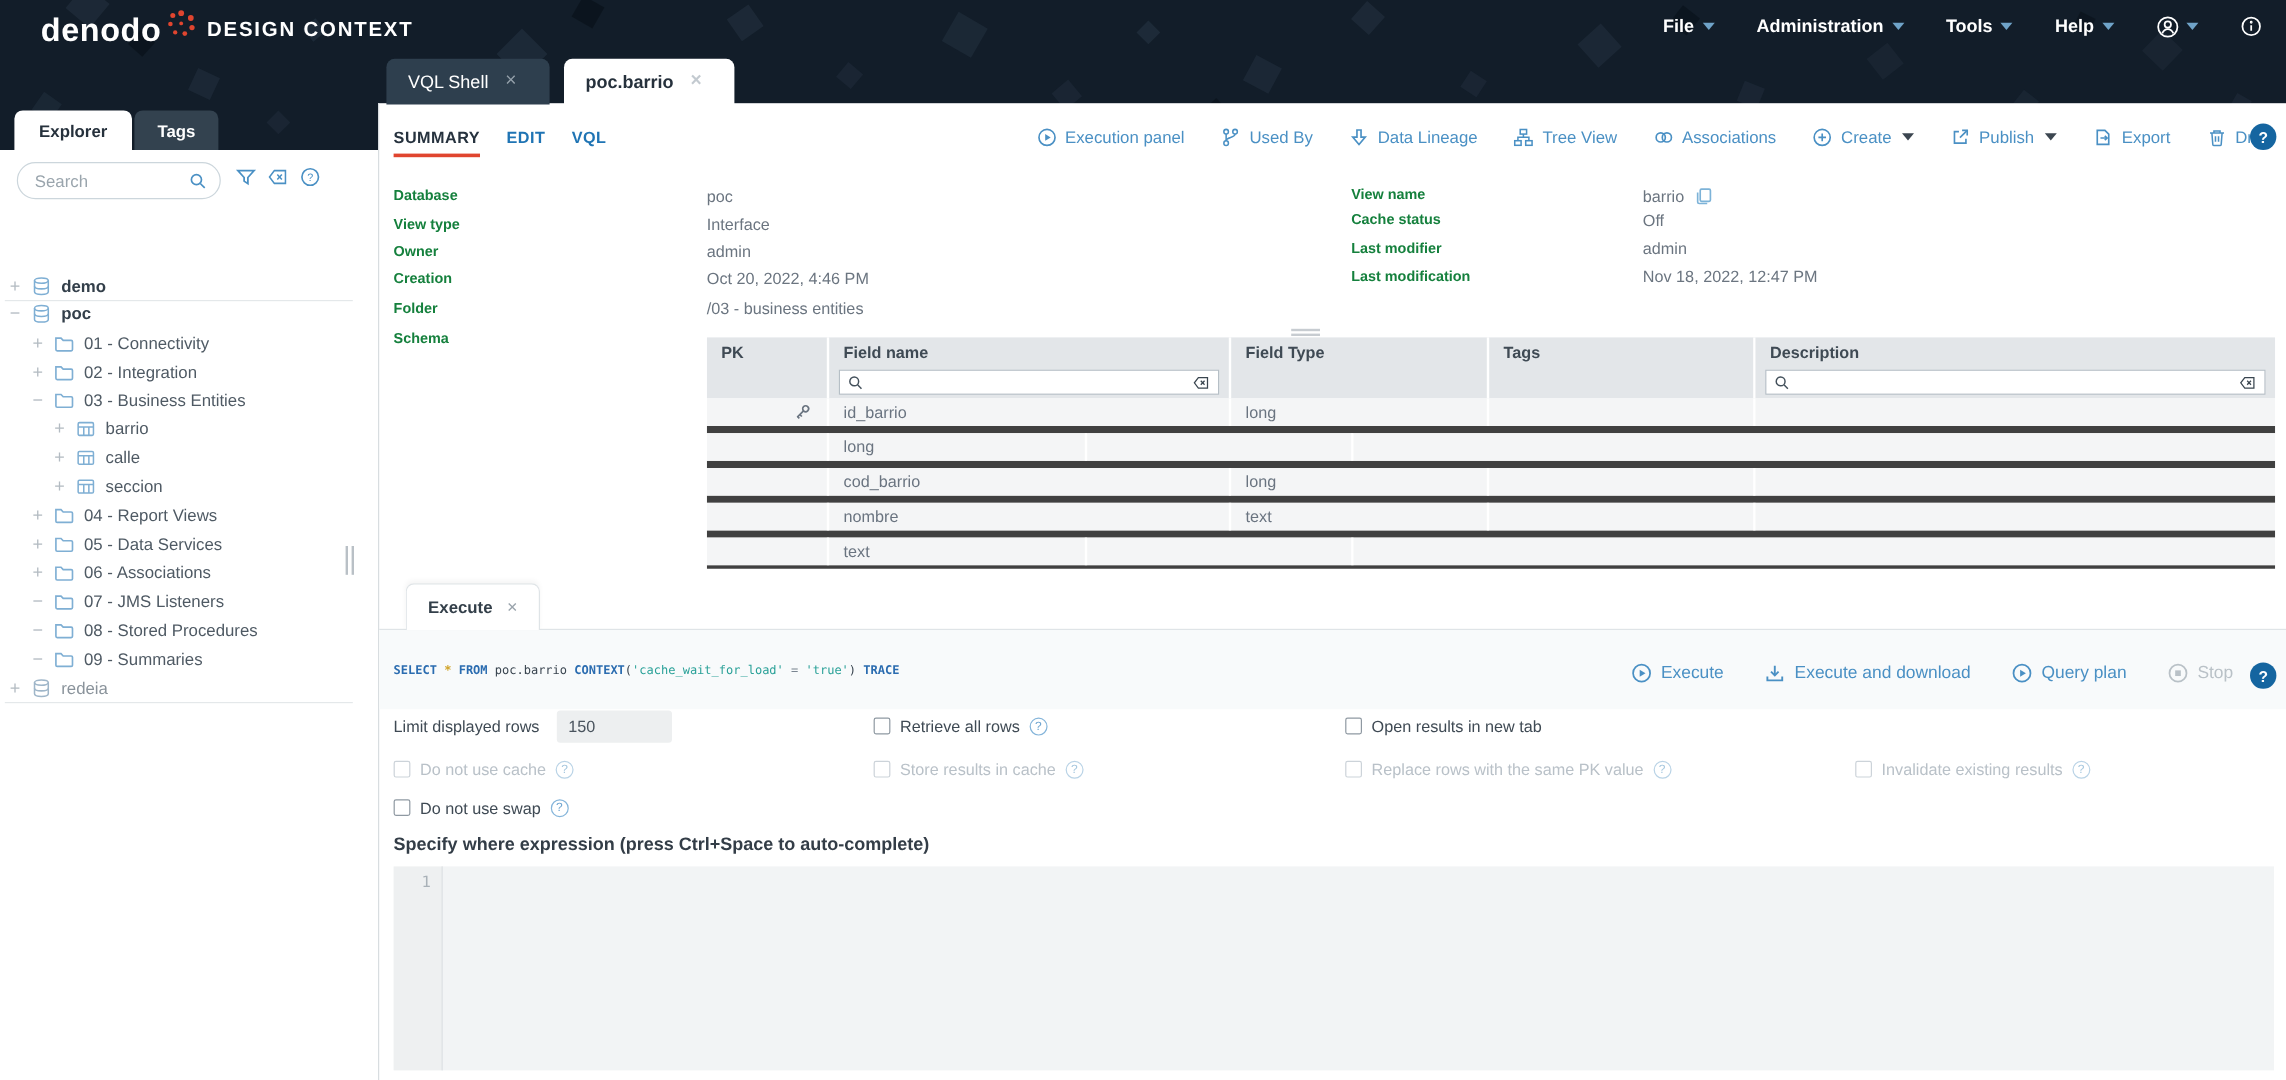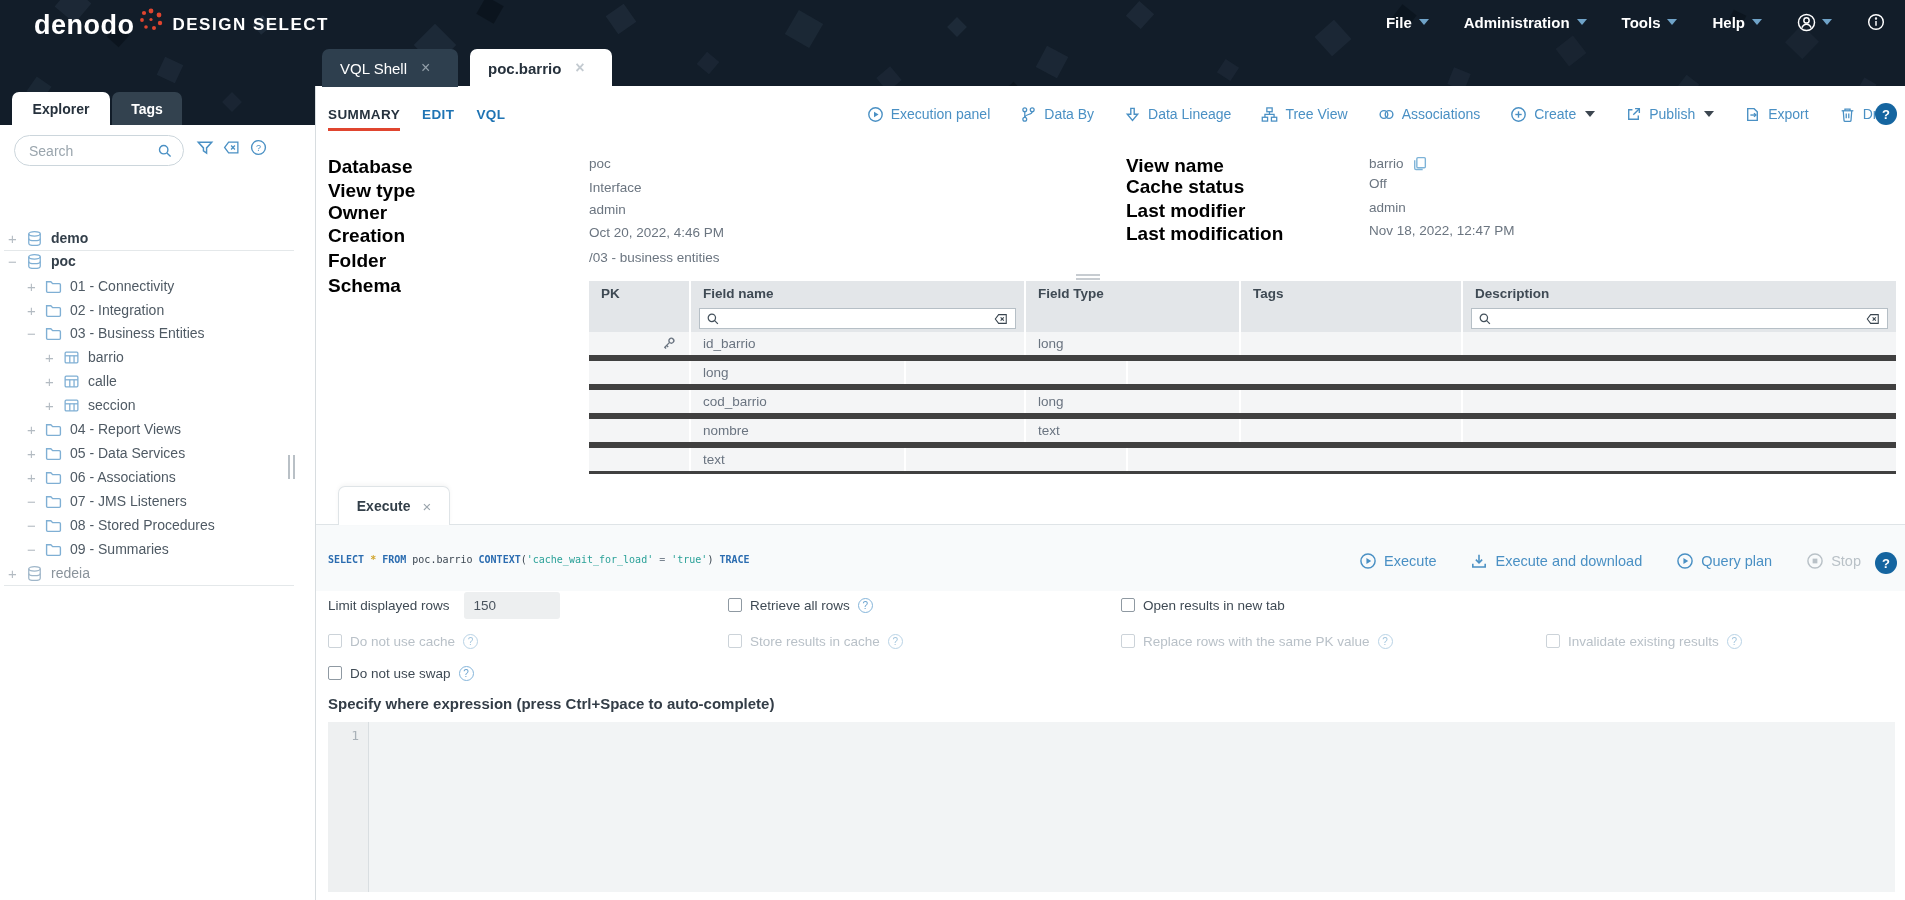--- a/index.html
+++ b/index.html
@@ -57,21 +57,21 @@
   .viewlinks { display:flex; gap:22px; align-items:center; }
   .vlink { font-size:13.5px; font-weight:bold; letter-spacing:0.4px; cursor:pointer; }
   .vlink.active { color:#26323e; border-bottom:3px solid #e0452f; padding-bottom:6px; margin-bottom:-9px; }
   .vlink.blue { color:#1f74b4; }
   .actionbar { margin-left:auto; display:flex; align-items:center; gap:30px; }
   .alink { color:#4a90c4; font-size:14px; display:flex; align-items:center; gap:7px; cursor:pointer; white-space:nowrap; }
   .alink .caret { border-top-color:#3c4650; margin-left:2px; }
   .help-badge { width:22px; height:22px; border-radius:50%; background:#1565a0; color:#fff; font-size:13px; font-weight:bold; display:flex; align-items:center; justify-content:center; cursor:pointer; flex:0 0 22px; }
 
   
-  .f-label { position:absolute; font-size:19px; font-weight:bold; color:#000000; white-space:nowrap; }
+  .f-label { position:absolute; font-size:12px; font-weight:bold; color:#15803d; white-space:nowrap; }
   .f-value { position:absolute; font-size:13.5px; color:#6b7580; white-space:nowrap; display:flex; align-items:center; gap:7px; }
   .copy-ico { color:#7db3d8; cursor:pointer; }
 
   
   .schema { position:absolute; left:273px; top:195px; width:1307px; height:193px; overflow:hidden; }
   .srow { display:flex; }
   .scell { border-right:2px solid #fff; padding:0 12px; display:flex; align-items:center; font-size:13.5px; overflow:hidden; }
   .scell:last-child { border-right:none; }
   .c0{width:102px;flex:0 0 102px;} .c1{width:335px;flex:0 0 335px;} .c2{width:215px;flex:0 0 215px;} .c3{width:222px;flex:0 0 222px;} .c4{flex:1;}
   .shead .scell { background:#e3e6e9; color:#3f4a54; font-weight:bold; height:24px; }
@@ -277,21 +277,21 @@
           <circle cx="13" cy="4" r="2.4"></circle>
             <circle cx="21" cy="8" r="2.4"></circle>
             <circle cx="22" cy="16" r="2.2"></circle>
           <circle cx="16" cy="21" r="2.0"></circle>
             <circle cx="8" cy="20" r="1.8"></circle>
             <circle cx="4" cy="13" r="1.9"></circle>
           <circle cx="6" cy="6" r="2.1"></circle>
             <circle cx="13" cy="12.5" r="1.6"></circle>
         </g>
       </svg>
-      <span class="logo-secondary">DESIGN SELECT</span>
+      <span class="logo-secondary">DESIGN CONTEXT</span>
     </div>
 
     <div class="top-menus">
       <div class="top-menu">
           <span>File</span>
           <span class="caret"></span>
         </div>
       <div class="top-menu">
           <span>Administration</span>
           <span class="caret"></span>
@@ -485,21 +485,21 @@
         <span class="alink">
             <svg width="17" height="17" viewBox="0 0 16 16">
               <use href="#i-play"></use>
             </svg>
             <span>Execution panel</span>
           </span>
         <span class="alink">
             <svg width="17" height="17" viewBox="0 0 16 16">
               <use href="#i-branch"></use>
             </svg>
-            <span>Data By</span>
+            <span>Used By</span>
           </span>
         <span class="alink">
             <svg width="17" height="17" viewBox="0 0 16 16">
               <use href="#i-lineage"></use>
             </svg>
             <span>Data Lineage</span>
           </span>
         <span class="alink">
             <svg width="17" height="17" viewBox="0 0 16 16">
               <use href="#i-sitemap"></use>

